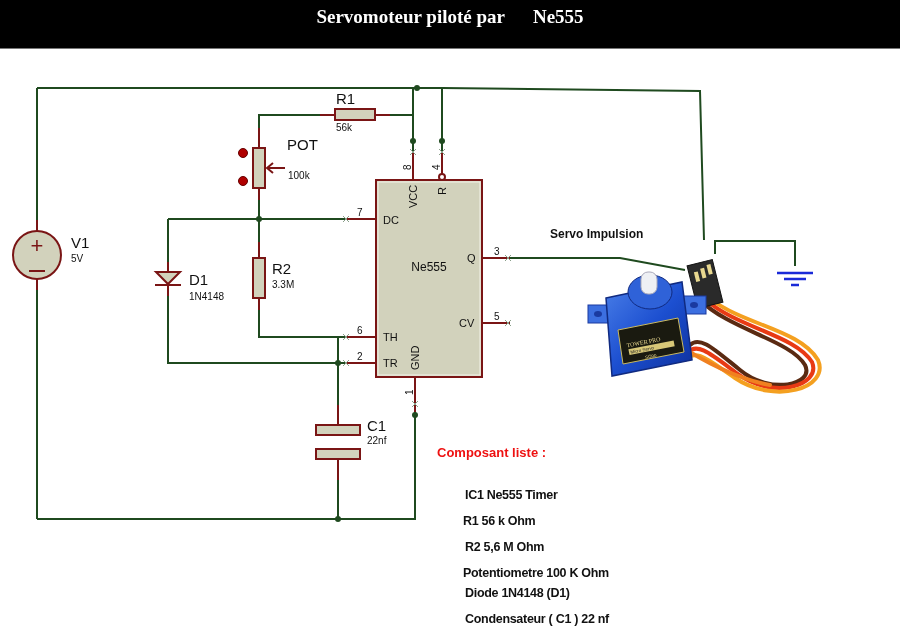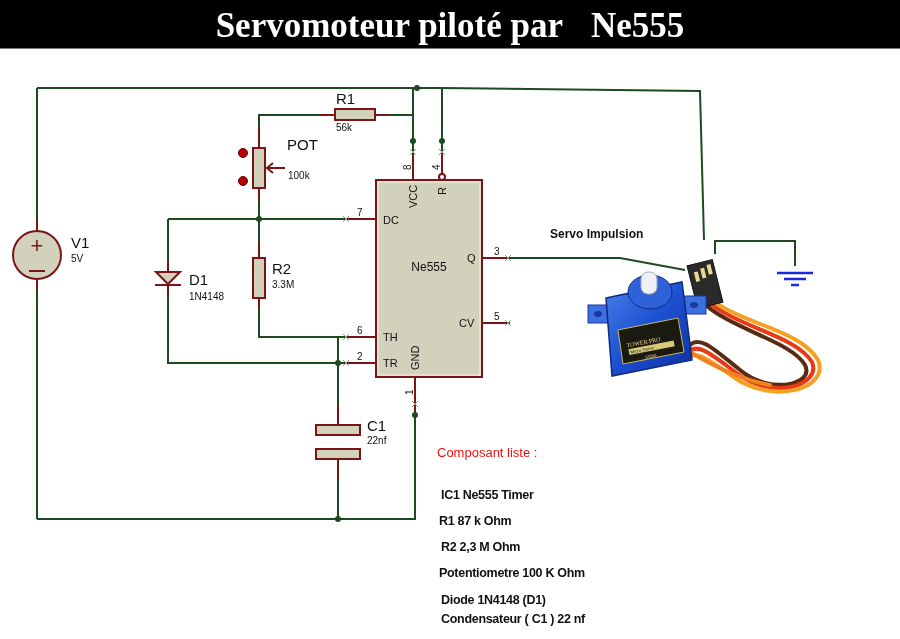--- a/index.html
+++ b/index.html
@@ -1,24 +1,24 @@
 <!DOCTYPE html>
 <html><head>
 <meta charset="utf-8">
 <style>
   html, body { margin: 0; padding: 0; background: #ffffff; }
   body { width: 900px; height: 639px; position: relative; overflow: hidden; font-family: "Liberation Sans", sans-serif; }
   .title-bar { position: absolute; left: 0; top: 0; width: 900px; height: 48px; background: #000000; border-bottom: 1px solid #777; }
-  .title-text { position: absolute; top: 6px; left: 0; width: 900px; text-align: center; color: #ffffff; font-family: "Liberation Serif", "DejaVu Serif", serif; font-weight: bold; font-size: 35px; letter-spacing: 0px; word-spacing: 0px; }
+  .title-text { position: absolute; top: 6px; left: 0; width: 900px; text-align: center; color: #ffffff; font-family: "Liberation Serif", "DejaVu Serif", serif; font-weight: bold; font-size: 19px; letter-spacing: 0px; word-spacing: 0px; }
   .title-text .gap { display: inline-block; width: 28px; }
   svg.schem { position: absolute; left: 0; top: 0; }
   .lbl { font-family: "Liberation Sans", sans-serif; fill: #111; }
   .bom { position: absolute; left: 437px; top: 445px; }
-  .bom-title { color: #ee1111; font-weight: normal; font-size: 13px; font-family: "Liberation Sans", sans-serif; }
-  .bom-item { position: absolute; font-weight: bold; font-size: 12.5px; color: #111; font-family: "Liberation Sans", sans-serif; white-space: nowrap; letter-spacing: -0.3px; }
+  .bom-title { color: #ee1111; font-weight: bold; font-size: 13px; font-family: "Liberation Sans", sans-serif; }
+  .bom-item { position: absolute; font-weight: bold; font-size: 12.5px; color: #111; font-family: "Liberation Sans", sans-serif; white-space: nowrap; letter-spacing: -0.3px; margin-left: 24px; }
 </style>
 </head>
 <body>
 
 <div class="title-bar">
   <div class="title-text">
     <span>Servomoteur piloté par</span><span class="gap"></span><span>Ne555</span>
   </div>
 </div>
 
@@ -218,18 +218,18 @@
       <rect x="628" y="345" width="46" height="6" fill="#d8c878" transform="rotate(-11 650 345)"></rect>
       <text x="630" y="350" font-size="4.5" fill="#222" font-family="Liberation Sans, sans-serif" transform="rotate(-11 650 348)">Micro Servo</text>
       <text x="645" y="358" font-size="4.5" fill="#e8d890" font-family="Liberation Sans, sans-serif" transform="rotate(-11 650 356)">SG90</text>
     </g>
   </g>
 </svg>
 
 <div class="bom">
   <div class="bom-title">Composant  liste :</div>
   <div class="bom-item" style="left:4px;top:43px">IC1 Ne555 Timer</div>
-  <div class="bom-item" style="left:2px;top:69px">R1  87 k Ohm</div>
-  <div class="bom-item" style="left:4px;top:95px">R2   2,3 M Ohm</div>
+  <div class="bom-item" style="left:2px;top:69px">R1  56 k Ohm</div>
+  <div class="bom-item" style="left:4px;top:95px">R2   5,6 M Ohm</div>
   <div class="bom-item" style="left:2px;top:121px">Potentiometre 100 K Ohm</div>
-  <div class="bom-item" style="left:4px;top:148px">Diode 1N4148 (D1)</div>
+  <div class="bom-item" style="left:4px;top:141px">Diode 1N4148 (D1)</div>
   <div class="bom-item" style="left:4px;top:167px">Condensateur ( C1 )  22 nf</div>
 </div>
 
 </body></html>

